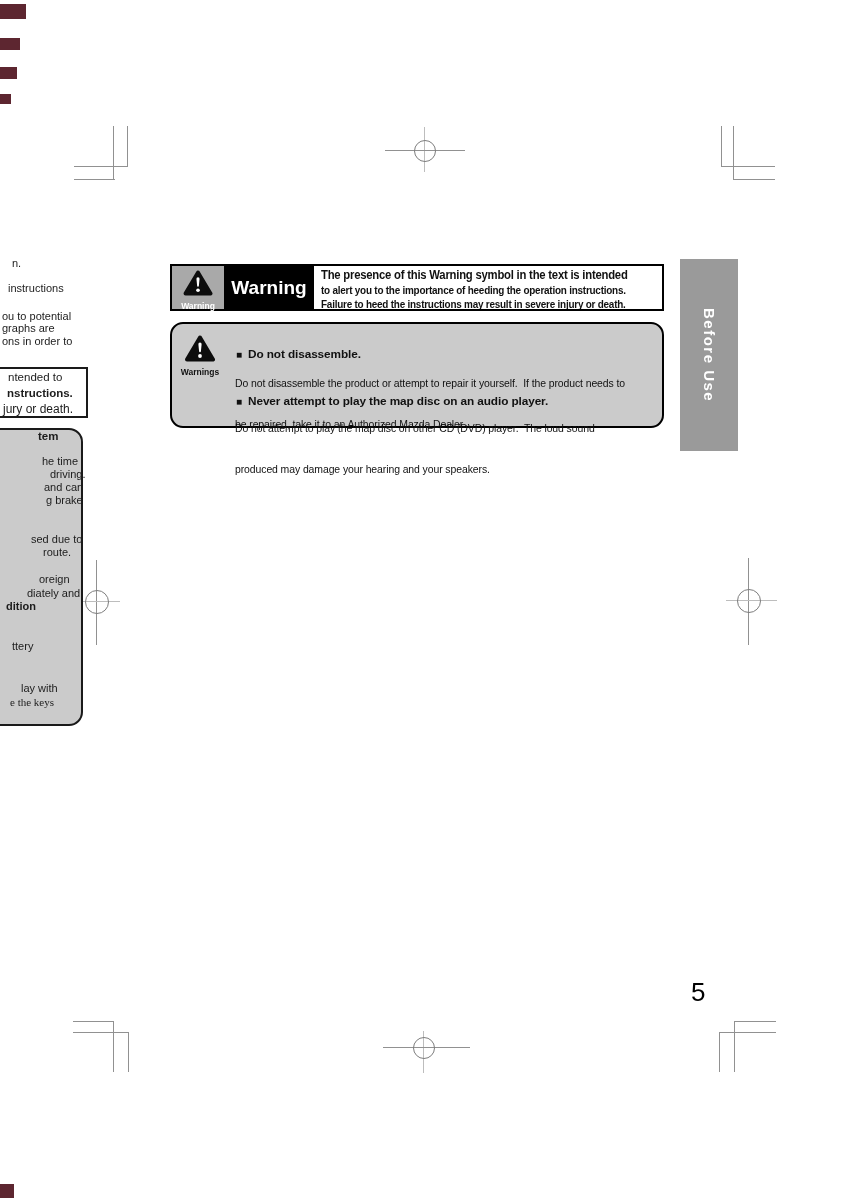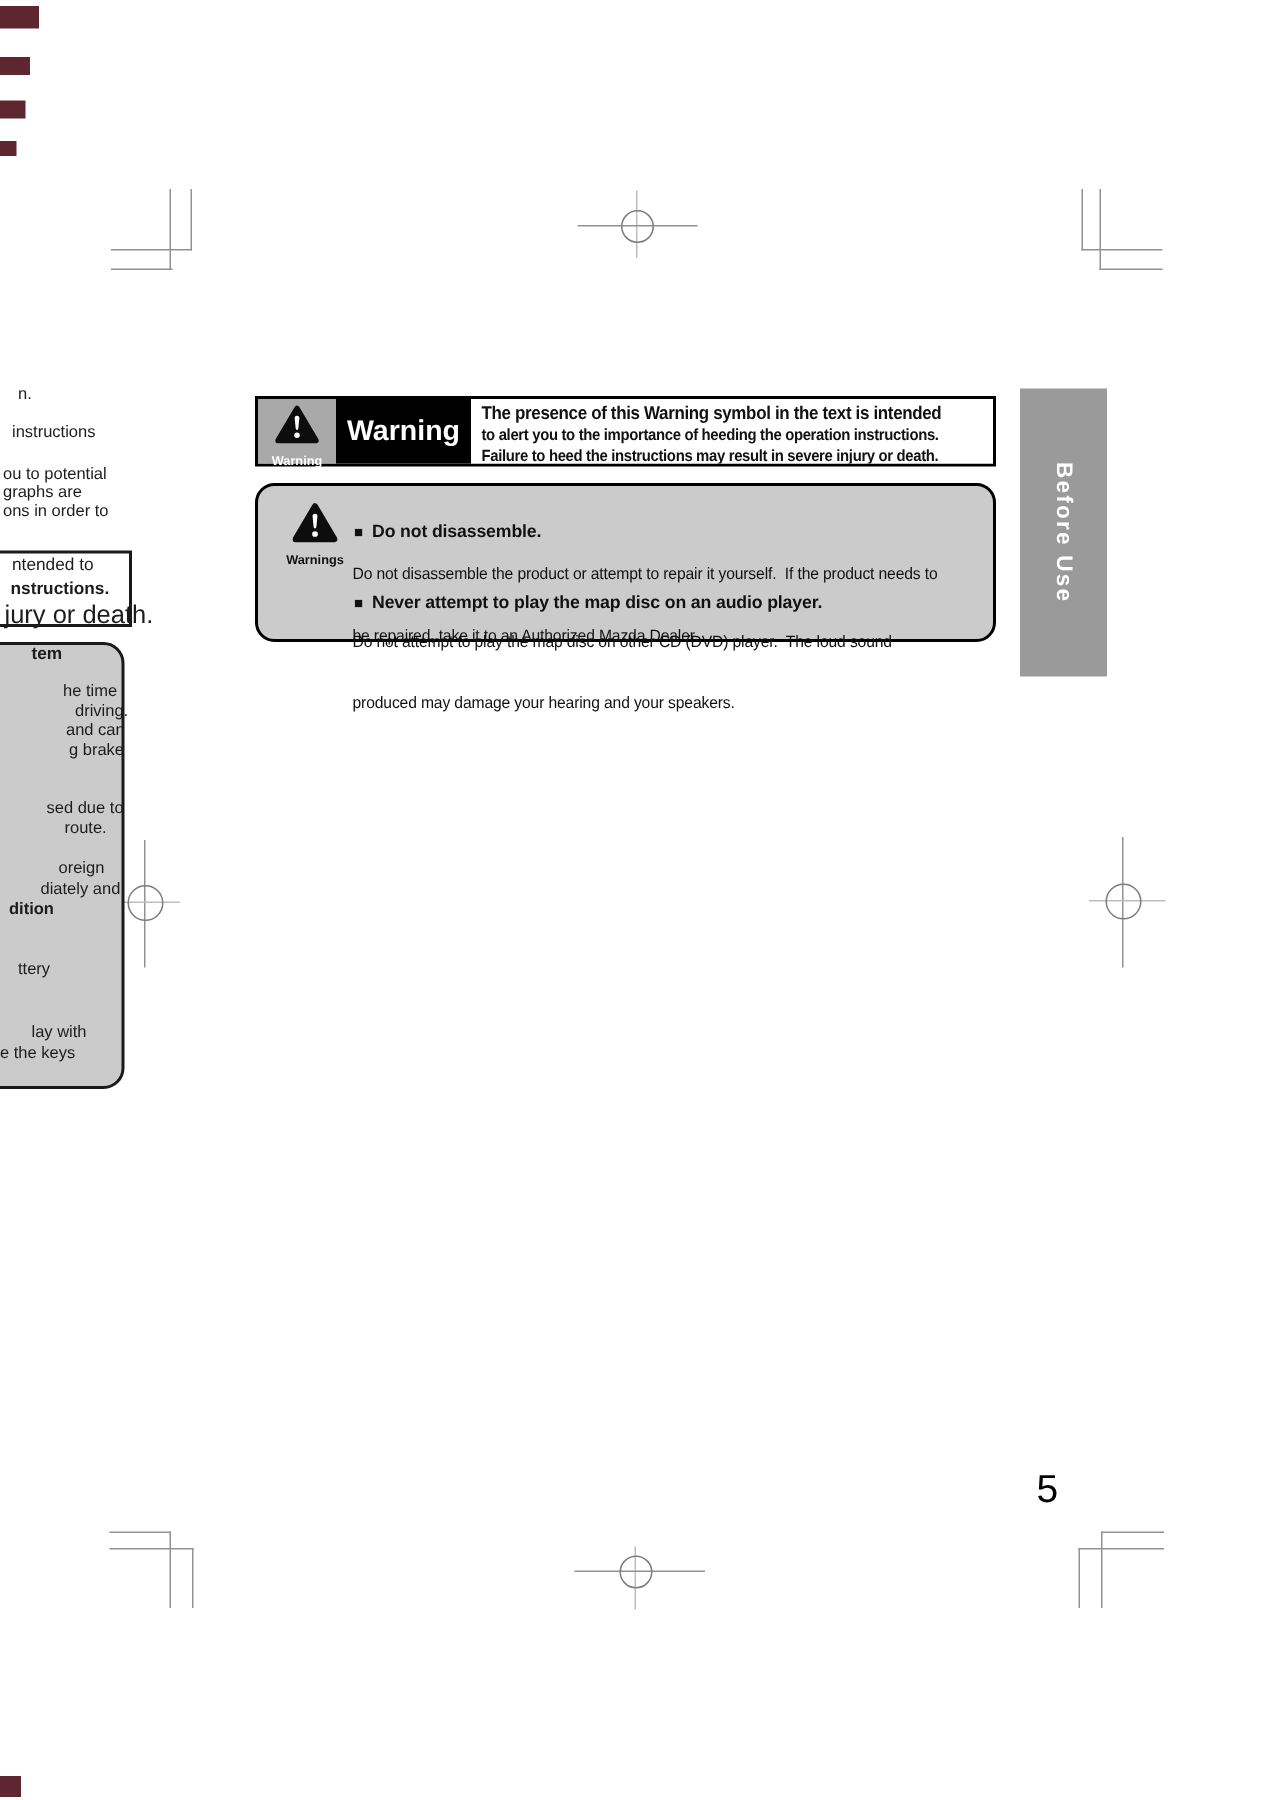--- a/index.html
+++ b/index.html
@@ -16,47 +16,47 @@
   .frag{position:absolute;font-size:11px;line-height:13px;white-space:pre;color:#1c1c1c;}
   .lf-a{left:12px;top:257px;}
   .lf-b{left:8px;top:282px;}
   .lf-p0{left:2px;top:310px;}
   .lf-p1{left:2px;top:322px;}
   .lf-p2{left:2px;top:335px;}
   #left-white-box{position:absolute;left:-22px;top:367px;width:110px;height:51px;
       border:2px solid #1a1a1a;background:#fff;box-sizing:border-box;}
   .lf-w0{left:8px;top:371px;font-size:11.5px;text-align:center;}
   .lf-w1{left:7px;top:387px;font-size:11.5px;font-weight:bold;}
-  .lf-w2{left:3px;top:403px;font-size:17px;}
+  .lf-w2{left:3px;top:403px;font-size:12px;}
   #left-gray-box{position:absolute;left:-30px;top:428px;width:113px;height:298px;
       border:2px solid #1a1a1a;background:#cbcbcb;border-radius:0 14px 14px 0;box-sizing:border-box;}
-  .lf-g-h{left:21px;top:430px;font-weight:bold;font-size:11.5px;}
+  .lf-g-h{left:38px;top:430px;font-weight:bold;font-size:11.5px;}
   .g0{left:42px;top:455px;} .g1{left:50px;top:468px;text-align:right;} .g2{left:44px;top:481px;}
   .g3{left:46px;top:494px;} .g4{left:31px;top:533px;} .g5{left:43px;top:546px;}
   .g6{left:39px;top:573px;} .g7{left:27px;top:587px;} .g8{left:6px;top:600px;font-weight:bold;}
-  .g9{left:12px;top:640px;} .g10{left:21px;top:682px;} .g11{left:0;top:696px;}
+  .g9{left:12px;top:640px;} .g10{left:21px;top:682px;} .g11{left:10px;top:696px;font-family:Liberation Serif, serif;}
 
   
   #warn-header{position:absolute;left:170px;top:264px;width:494px;height:47px;
       border:2px solid #000;box-sizing:border-box;display:flex;}
   #warn-header .icon-cell{width:52px;background:#a9a9a9;display:flex;flex-direction:column;
       align-items:center;justify-content:flex-start;padding-top:4px;box-sizing:border-box;}
   #warn-header .icon-cell .icon-label{font-size:8.5px;font-weight:bold;color:#fff;margin-top:1px;}
   #warn-header .title-cell{width:90px;background:#000;color:#fff;display:flex;
       align-items:center;justify-content:center;font-weight:bold;font-size:19px;letter-spacing:0;}
   #warn-header .text-cell{flex:1;background:#fff;padding:2px 0 0 7px;overflow:hidden;}
   .wh-line{white-space:pre;font-weight:bold;transform:scaleX(0.92);transform-origin:0 0;
       letter-spacing:-0.25px;line-height:14.5px;}
   .wh-0{font-size:12.3px;} .wh-1{font-size:10.8px;} .wh-2{font-size:10.8px;}
 
   
   #warn-box{position:absolute;left:170px;top:322px;width:494px;height:106px;background:#cbcbcb;
       border:2px solid #000;border-radius:13px;box-sizing:border-box;}
   #warn-box .icon-col{position:absolute;left:10px;top:11px;width:36px;display:flex;
-      flex-direction:column;align-items:center;margin-left:10px;}
+      flex-direction:column;align-items:center;}
   #warn-box .icon-col .icon-label{font-size:8.5px;font-weight:bold;color:#111;margin-top:1px;}
   .wb-line{position:absolute;white-space:pre;}
   .wb-head{left:45px;font-weight:bold;font-size:11.8px;letter-spacing:-0.1px;}
   .wb-head .bullet{font-size:10px;margin-right:6px;}
   .wb-body{left:63px;font-size:11px;line-height:13.5px;letter-spacing:-0.1px;
       transform:scaleX(0.95);transform-origin:0 0;}
   .wb-h1{top:9px;} .wb-b1{top:26px;} .wb-h2{top:56px;} .wb-b2{top:71px;}
 
   
   #side-tab{position:absolute;left:680px;top:259px;width:58px;height:192px;background:#9a9a9a;

